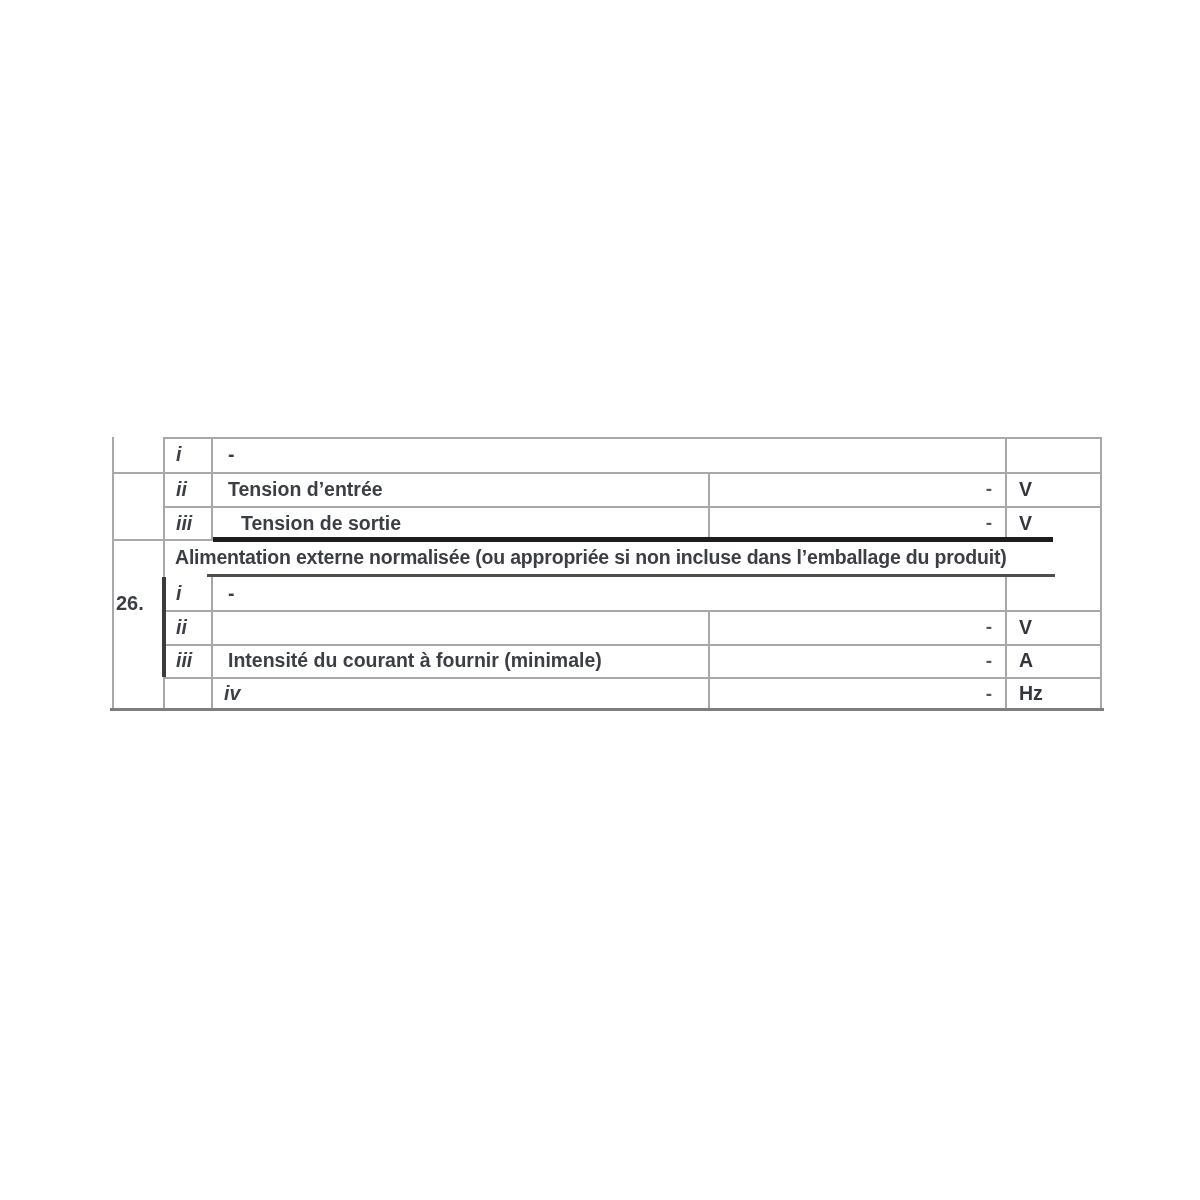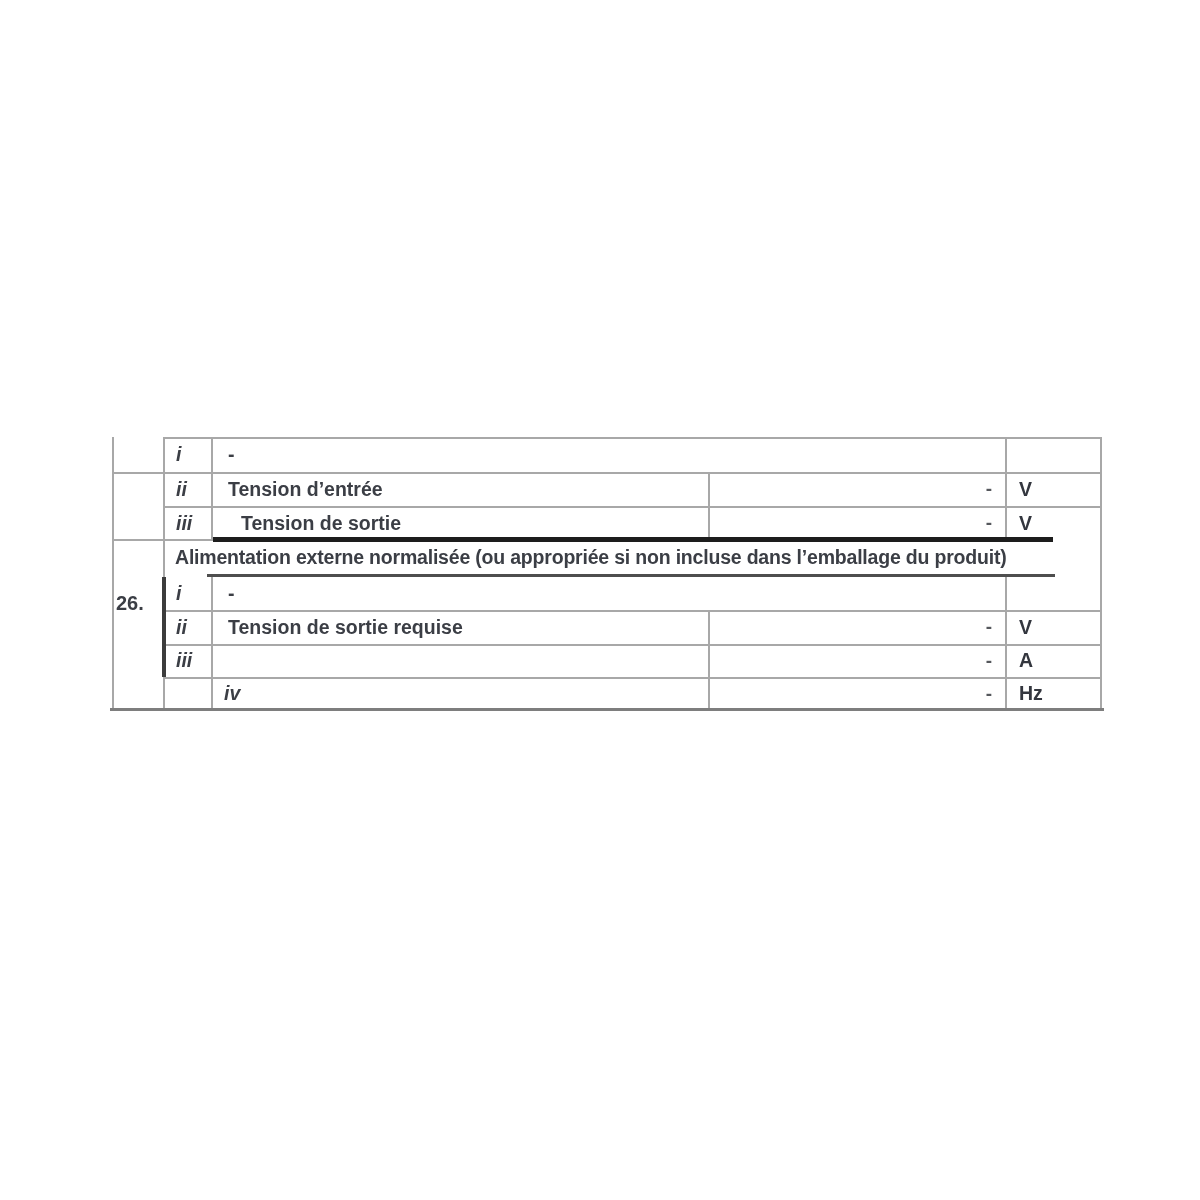--- a/index.html
+++ b/index.html
@@ -61,25 +61,25 @@
   <div class="cell val" style="top:69px;height:34px;line-height:34px;">-</div>
   <div class="cell unit" style="top:69px;height:34px;line-height:34px;">V</div>
 
   <div class="cell sec-num" style="top:103px;height:36px;line-height:34px;margin-top:46px;">26.</div>
   <div class="cell sec-title" style="top:103px;height:36px;line-height:34px;">Alimentation externe normalisée (ou appropriée si non incluse dans l’emballage du produit)</div>
 
   <div class="cell num" style="top:139px;height:34px;line-height:34px;">i</div>
   <div class="cell lbl" style="top:139px;height:34px;line-height:34px;">-</div>
 
   <div class="cell num" style="top:173px;height:34px;line-height:34px;">ii</div>
-  <div class="cell lbl" style="top:173px;height:34px;line-height:34px;">Tension de sortie requise</div>
   <div class="cell val" style="top:173px;height:34px;line-height:34px;">-</div>
   <div class="cell unit" style="top:173px;height:34px;line-height:34px;">V</div>
 
   <div class="cell num" style="top:207px;height:33px;line-height:33px;">iii</div>
+  <div class="cell lbl" style="top:207px;height:33px;line-height:33px;">Intensité du courant à fournir (minimale)</div>
   <div class="cell val" style="top:207px;height:33px;line-height:33px;">-</div>
   <div class="cell unit" style="top:207px;height:33px;line-height:33px;">A</div>
 
   <div class="cell num" style="top:240px;height:33px;line-height:33px;margin-left:48px;">iv</div>
   <div class="cell val" style="top:240px;height:33px;line-height:33px;">-</div>
   <div class="cell unit" style="top:240px;height:46px;line-height:33px;">Hz</div>
 
 </div>
 
 </body></html>

